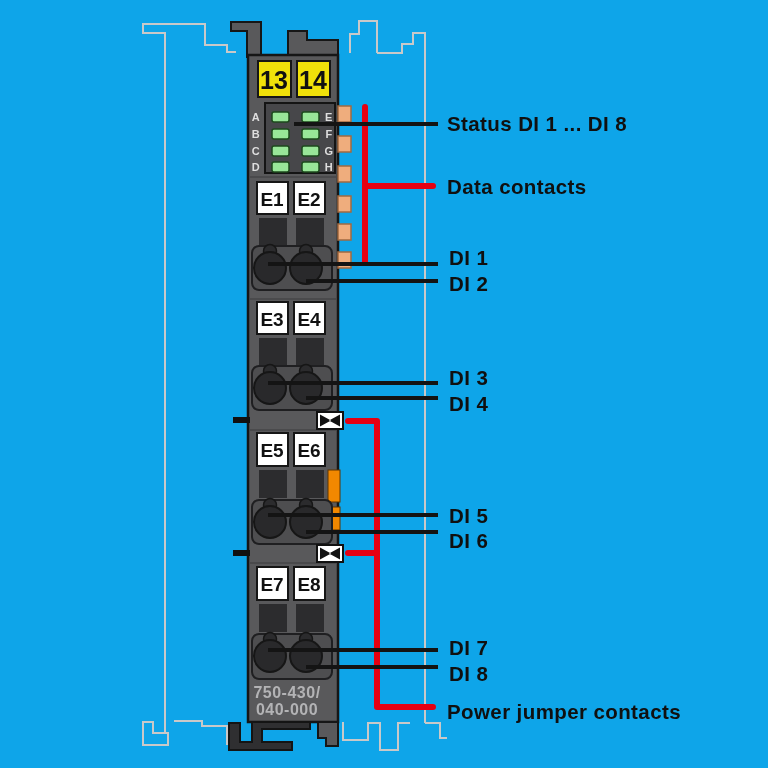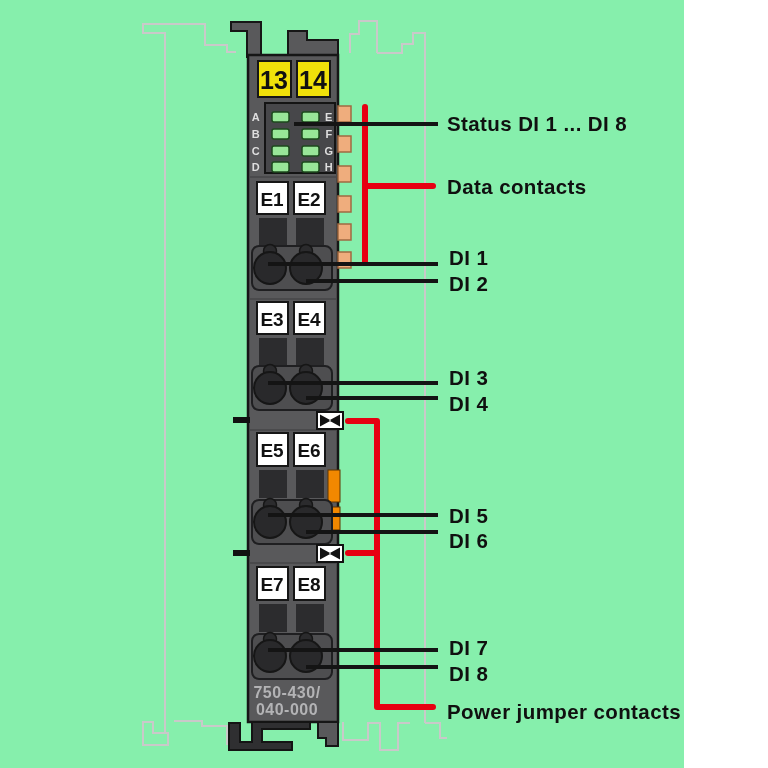--- a/index.html
+++ b/index.html
@@ -1,16 +1,16 @@
 <!DOCTYPE html>
 <html><head>
 <meta charset="utf-8">
 <style>
   html,body{margin:0;padding:0;background:#ffffff;}
-  .stage{width:684px;height:768px;position:relative;background:#86efac;overflow:hidden;}
+  .stage{width:768px;height:768px;position:relative;background:#0ea5e9;overflow:hidden;}
   svg{display:block;}
   text{font-family:"Liberation Sans", sans-serif;}
   .lbl{font-weight:700;font-size:20.5px;fill:#101010;letter-spacing:.4px;}
   .num{font-weight:700;font-size:25px;fill:#111111;}
   .ename{font-weight:700;font-size:19px;fill:#111111;}
   .abcd{font-weight:700;font-size:11px;fill:#dedede;letter-spacing:.5px;}
   .pn{font-weight:700;font-size:16px;fill:#b3b3b5;letter-spacing:.5px;}
 </style>
 </head>
 <body>

